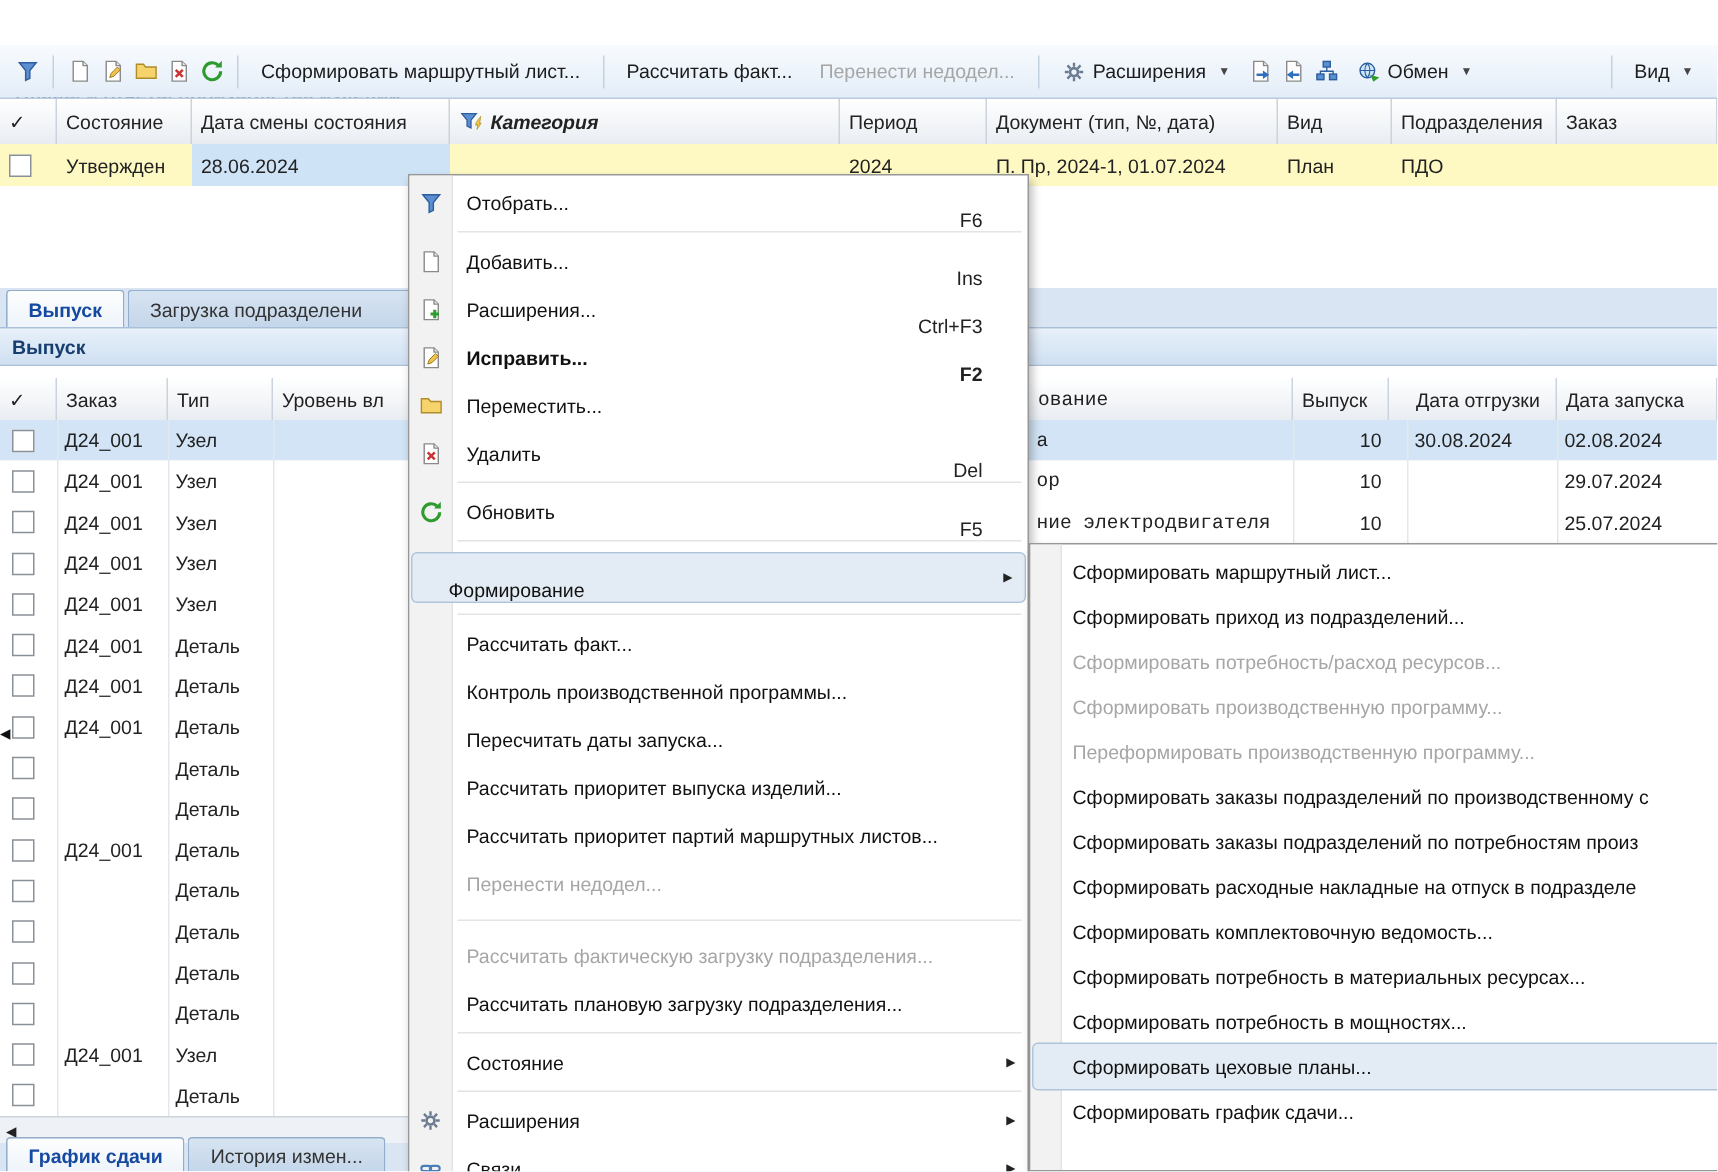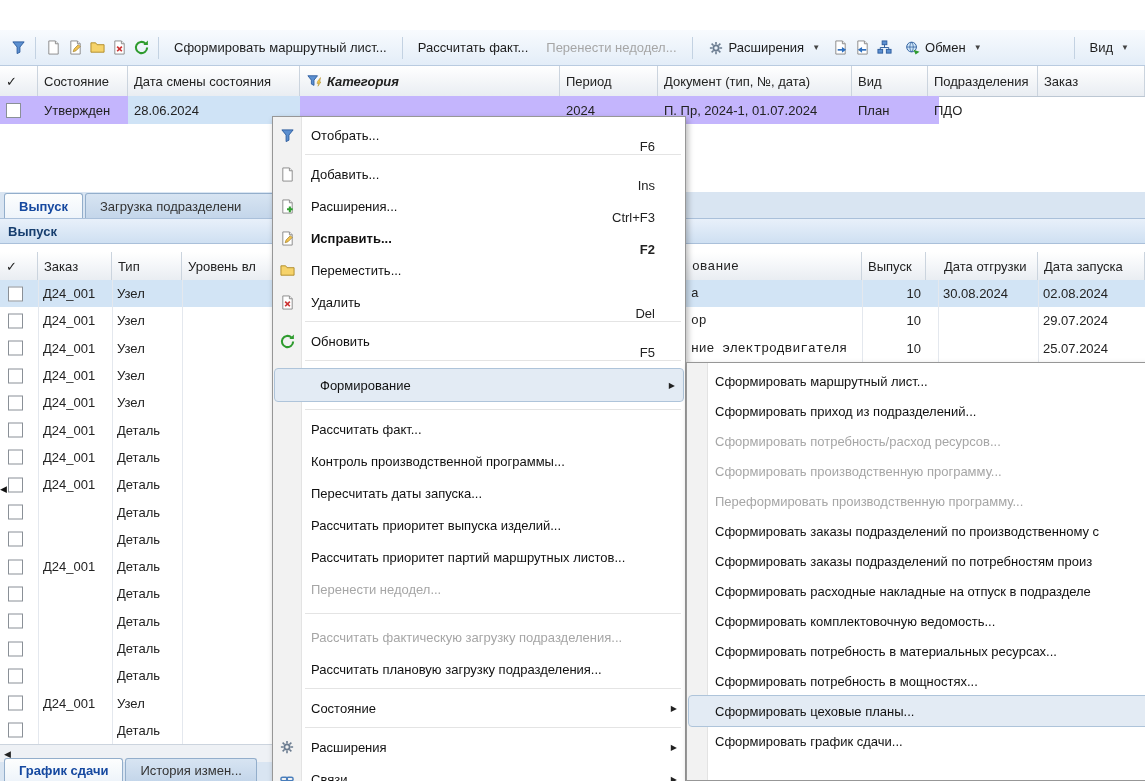--- a/index.html
+++ b/index.html
@@ -20,21 +20,21 @@
     font:inherit;color:#1c1c1c;white-space:nowrap;border-radius:3px;}
   .tbtn.dis{color:var(--disabled-text,#a6a6a6);}
   .dd{font-size:8px;color:#444;margin-left:3px;}
   
   .hcell{position:absolute;top:0;bottom:0;box-sizing:border-box;border-right:1px solid #cbd4de;
     padding:0 6px;display:flex;align-items:center;white-space:nowrap;overflow:hidden;color:#222;}
   .hcell.cat{font-weight:bold;font-style:italic;gap:5px;}
   
   .pheader{position:absolute;left:0;top:66px;width:1145px;height:30px;
     background:linear-gradient(#ffffff,#e9edf2);border-bottom:1px solid #bcc7d3;}
-  .prow{position:absolute;left:0;top:96px;width:939px;height:28px;background:#c4b5fd;}
+  .prow{position:absolute;left:0;top:96px;width:1145px;height:28px;background:#fef9c3;}
   .pcell{position:absolute;top:0;bottom:0;box-sizing:border-box;padding:0 6px;display:flex;
     align-items:center;white-space:nowrap;overflow:hidden;color:#222;}
   .pcell.focus{background:#cfe3f6;}
   .c-chk{left:0;width:38px;}  .c-state{left:38px;width:90px;}  .c-sdate{left:128px;width:172px;}
   .c-cat{left:300px;width:260px;} .c-period{left:560px;width:98px;} .c-doc{left:658px;width:194px;}
   .c-kind{left:852px;width:76px;} .c-div{left:928px;width:110px;} .c-order{left:1038px;width:107px;}
   .cb{width:13px;height:13px;border:1px solid #8a9097;background:#fff;display:inline-block;flex:none;}
   
   .panel-tabs{position:absolute;left:0;top:192px;width:100%;height:26px;background:#d9e5f2;
     display:flex;align-items:flex-end;padding-left:4px;box-sizing:border-box;gap:2px;}
@@ -70,21 +70,21 @@
   
   .cmenu{position:absolute;left:272px;top:116px;width:414px;height:670px;background:#fff;
     border:1px solid #979797;box-shadow:2px 3px 6px rgba(0,0,0,.28);box-sizing:border-box;
     padding:2px 0;z-index:40;overflow:hidden;}
   .cmenu::before{content:'';position:absolute;left:0;top:0;bottom:0;width:28px;background:#f2f2f2;
     border-right:1px solid #e3e3e3;}
   .mitem{position:relative;height:32px;display:flex;align-items:center;padding:0 10px 0 38px;color:#111;white-space:nowrap;}
   .mitem.b{font-weight:bold;}
   .mitem.dis{color:var(--disabled-text,#a6a6a6);}
   .mitem.hl{background:var(--menu-highlight,#e3ebf4);outline:1px solid var(--menu-highlight-border,#aec4da);
-    border-radius:3px;margin:8px 2px;padding-left:45px;}
+    border-radius:3px;margin:8px 2px;padding-left:24px;align-items:flex-end;}
   .mico{position:absolute;left:6px;top:50%;transform:translateY(-50%);width:16px;height:16px;
     display:flex;align-items:center;justify-content:center;}
   .msc{margin-left:auto;margin-right:20px;color:#222;margin-top:22px;}
   .marr{position:absolute;right:8px;top:50%;transform:translateY(-50%);font-size:8px;color:#222;}
   .msep{height:1px;background:#e4e4e4;margin:3px 4px 3px 32px;position:relative;}
   .mgap{height:16px;position:relative;}
   .mgap::after{content:'';position:absolute;left:32px;right:4px;top:8px;height:1px;background:#e4e4e4;}
   
   .smenu{position:absolute;left:686px;top:362px;width:480px;height:419px;background:#fff;
     border:1px solid #979797;box-shadow:2px 3px 6px rgba(0,0,0,.28);box-sizing:border-box;

